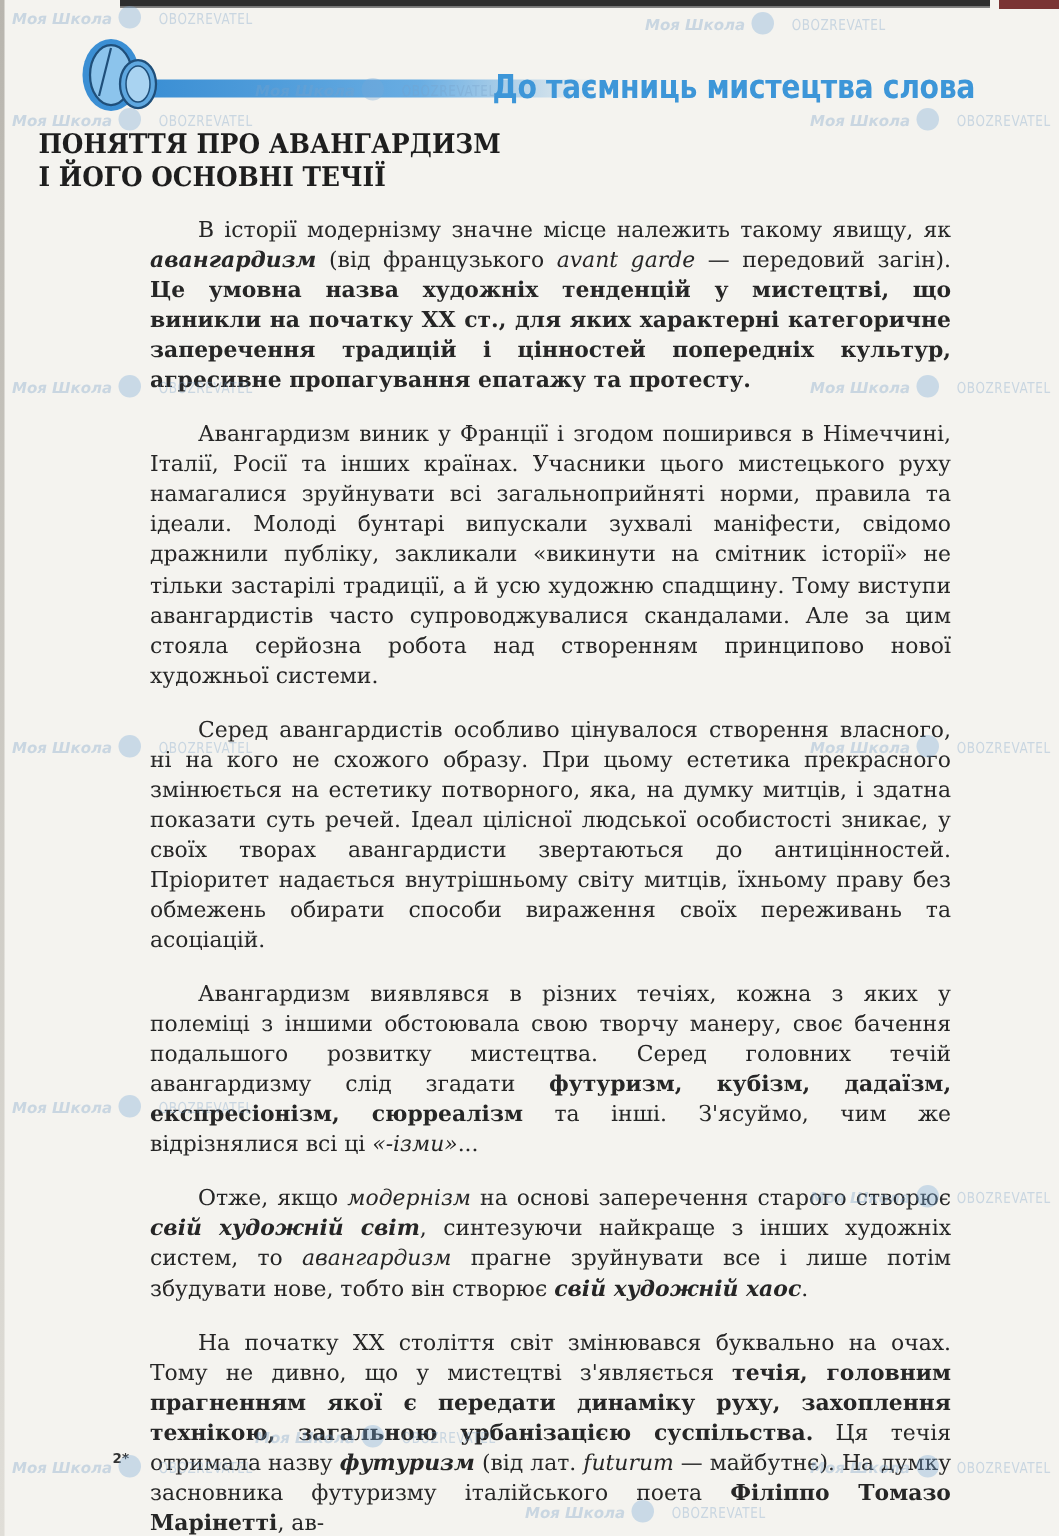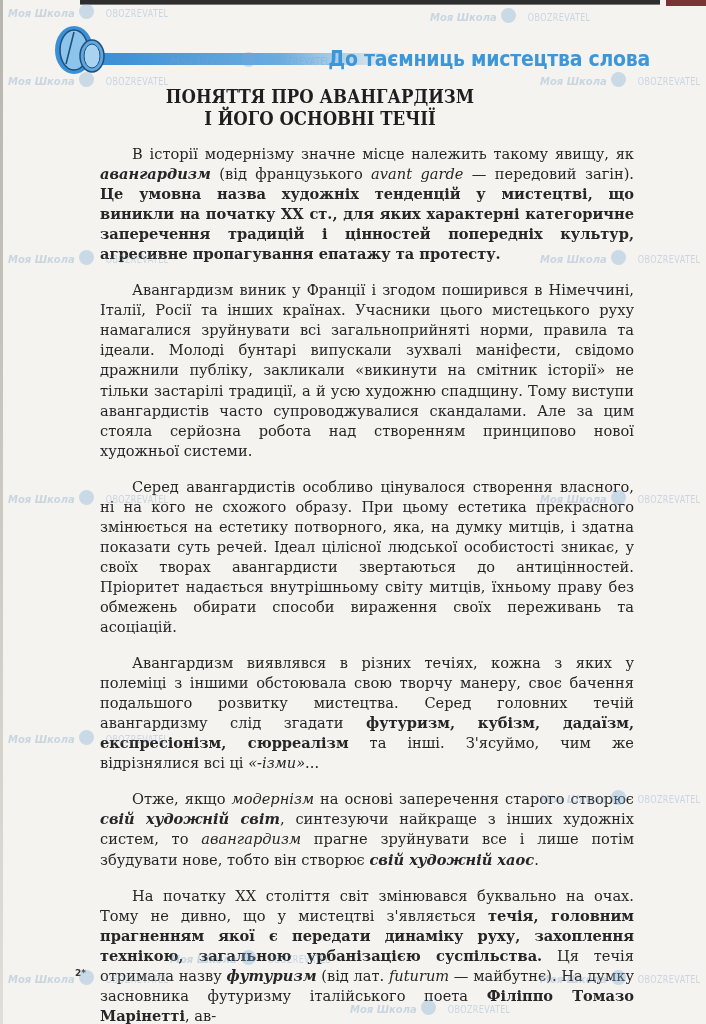--- a/index.html
+++ b/index.html
@@ -34,21 +34,20 @@
   }
   .section-title {
     position: absolute; right: 30px; top: 26px;
     font-family: "DejaVu Sans", sans-serif; font-weight: bold;
     font-size: 22px; color: #3d96d8; letter-spacing: -0.3px;
     transform: scaleX(0.86); transform-origin: right center;
     white-space: nowrap;
   }
   .chapter-title {
     position: absolute; left: 0; top: 86px; width: 640px;
-    text-align: center;
     font-family: "DejaVu Serif", serif; font-weight: bold;
     font-size: 18px; line-height: 22px; color: #1e1e1e;
   }
   .chapter-title div { transform: scaleX(0.92); }
   .content {
     position: absolute; left: 84px; top: 128px; width: 566px;
     font-size: 14.6px; line-height: 20.05px;
     text-align: justify;
   }
   .content p { margin: 16px; text-indent: 32px; }

